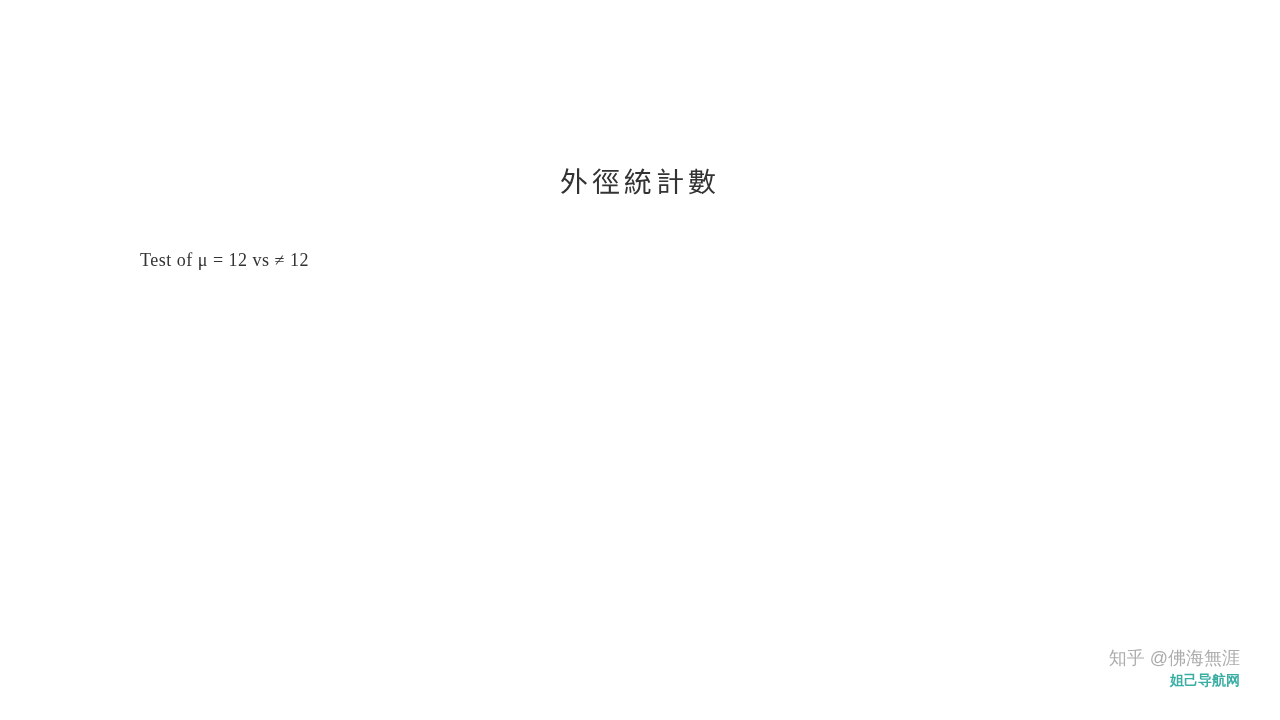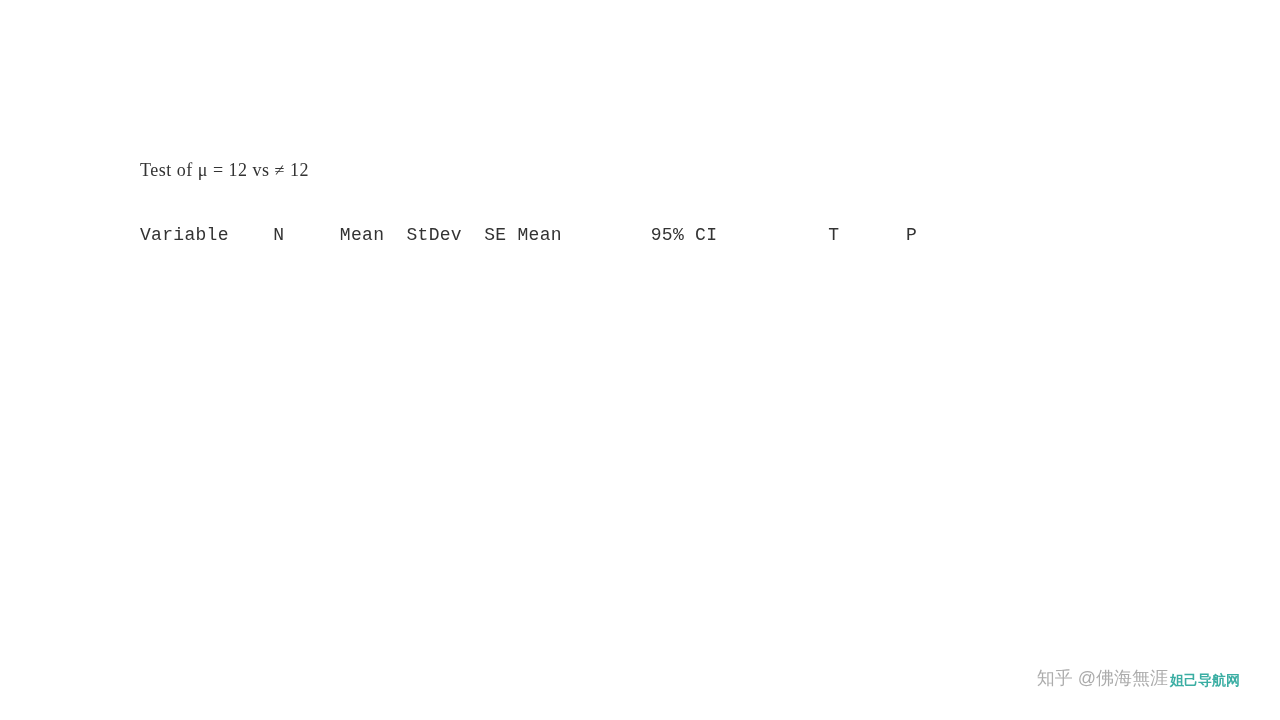--- a/index.html
+++ b/index.html
@@ -58,21 +58,21 @@
     .stats-row {
       white-space: pre;
       letter-spacing: 0.3px;
     }
 
     .watermark {
       position: absolute;
       bottom: 30px;
       right: 40px;
       display: flex;
-      flex-direction: row;
+      flex-direction: column;
       align-items: flex-end;
       gap: 2px;
     }
 
     .watermark-top {
       font-size: 18px;
       color: #9e9e9e;
       font-family: 'Microsoft JhengHei', 'PingFang TC', sans-serif;
       font-weight: normal;
       opacity: 0.85;
@@ -83,24 +83,24 @@
       color: #26a69a;
       font-family: Liberation Mono, monospace;
       font-weight: bold;
       opacity: 0.9;
     }
   </style>
 </head>
 <body>
 
 <div class="main-content">
+  <h1 class="title">外徑統計數</h1>
 
   <div class="test-line">Test of  μ = 12 vs ≠ 12</div>
 
   <div class="stats-table">
-    <div class="stats-header">Variable    N     Mean  StDev  SE Mean        95% CI          T      P</div>
   </div>
 </div>
 
 <div class="watermark">
   <span class="watermark-top">知乎 @佛海無涯</span>
   <span class="watermark-bottom">姐己导航网</span>
 </div>
 
 </body></html>

